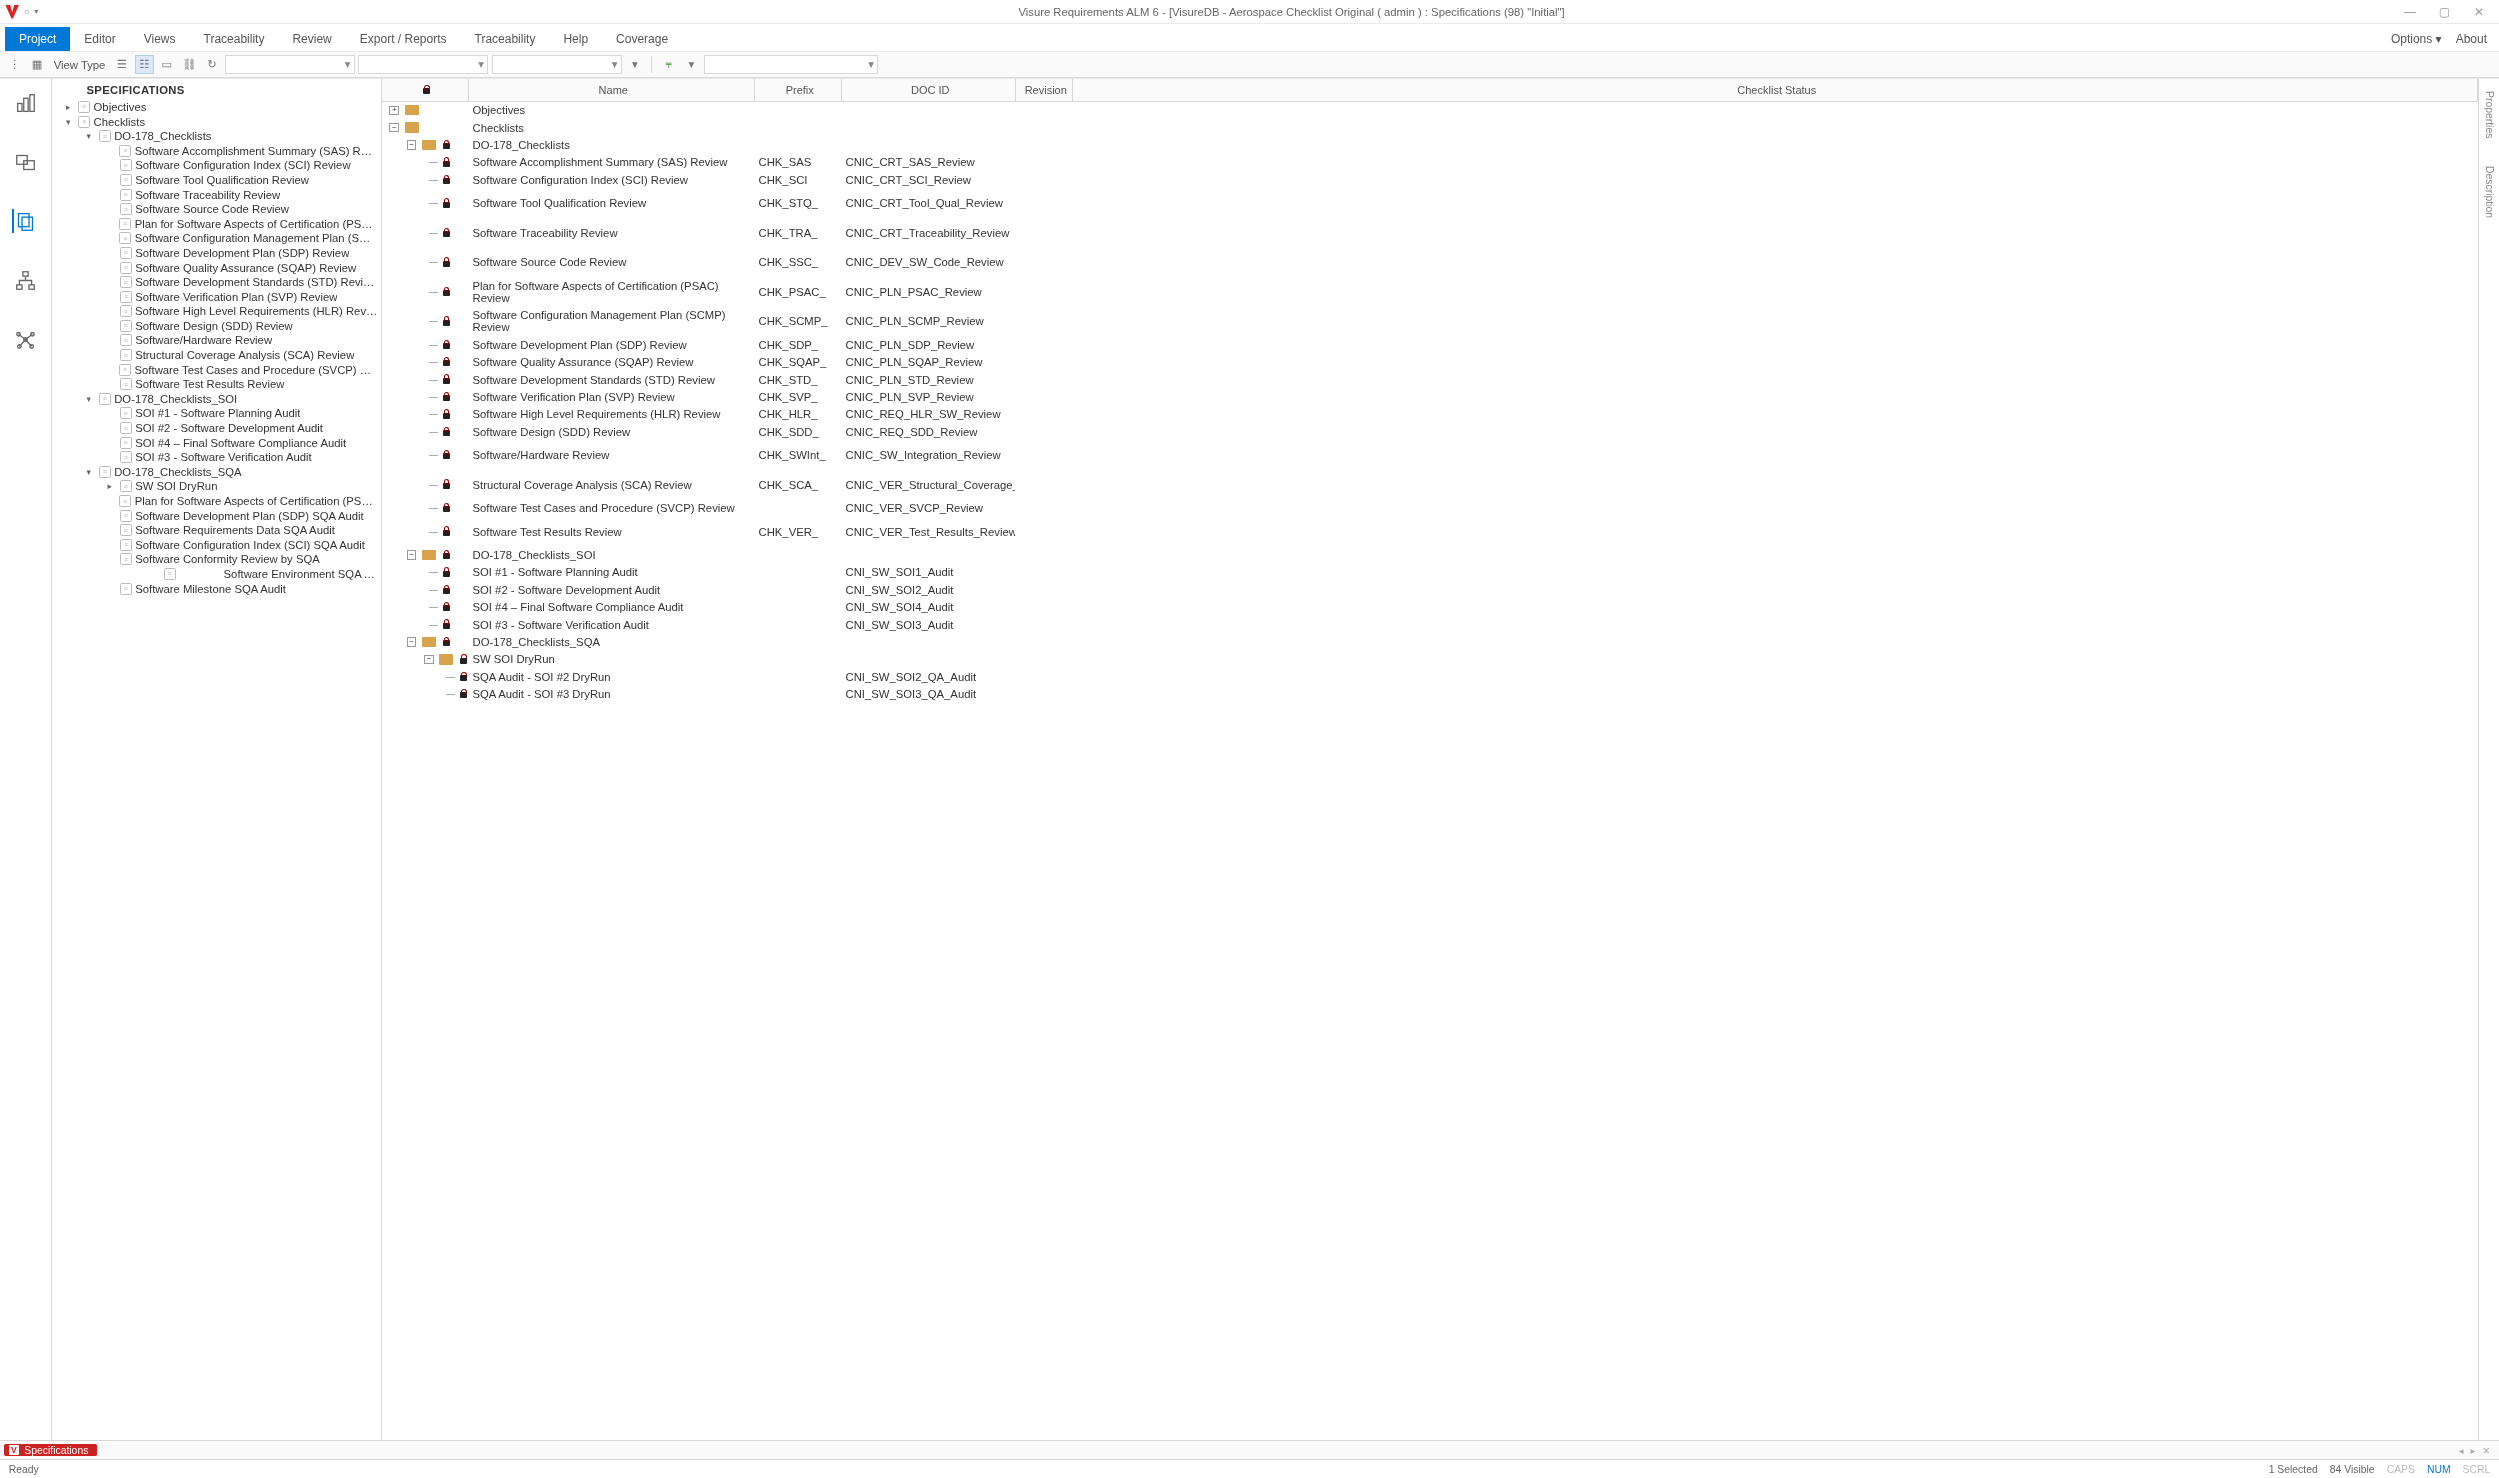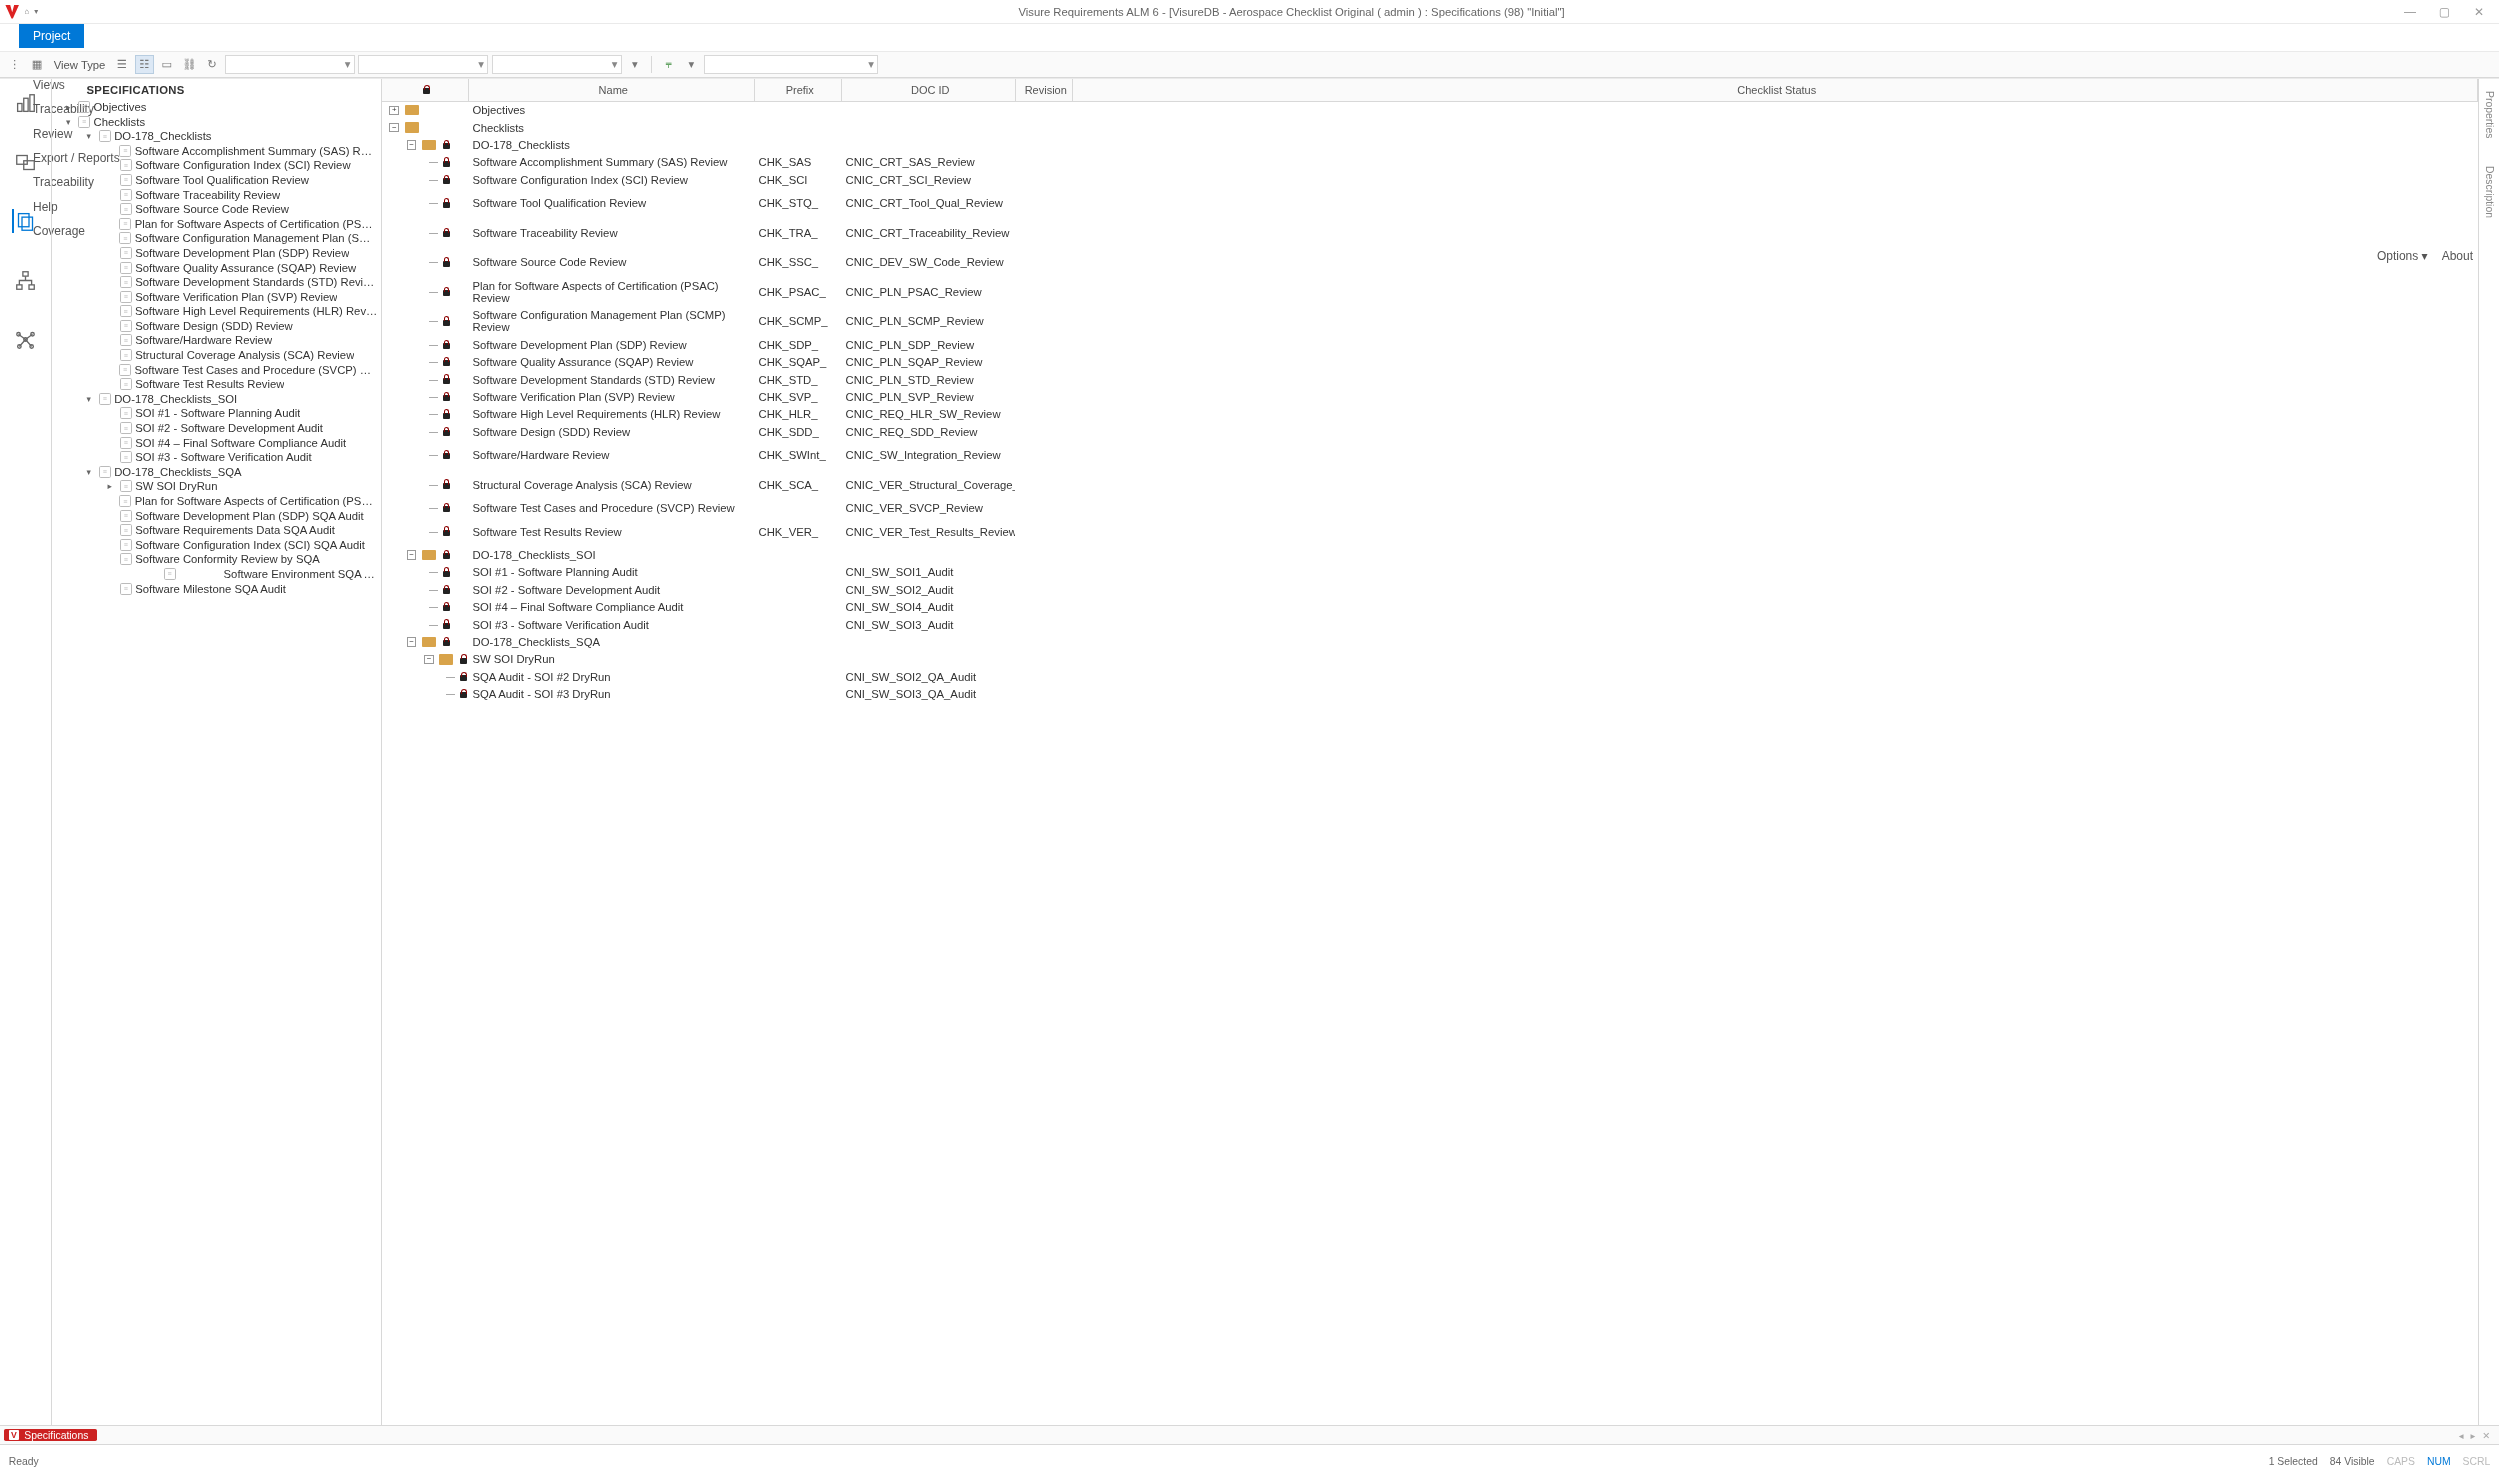--- a/index.html
+++ b/index.html
@@ -37,24 +37,23 @@
   .title-bar .tb-center { flex:1; text-align:center; font-size:11.3px;}
   .title-bar .tb-right { display:flex; align-items:center; gap:22.6px; padding-right:8.7px;}
   .title-bar .sys-icon { width:12px; height:12px; display:inline-flex; align-items:center; justify-content:center; color:#999; font-size:12px;}
   .logo-v {
     width:14px; height:14px; background:linear-gradient(#d22,#d22);
     clip-path: polygon(0 0, 35% 0, 50% 55%, 65% 0, 100% 0, 55% 100%, 45% 100%);
   }
   .dropdown-arrow { font-size:7.8px; color:#777;}
   
   .menu-bar {
-    display:flex; align-items:flex-start; height:28px;
-    padding:0 19px;
+    display:flex; align-items:flex-end; height:28px;
+    padding:0 5px;
     border-bottom:0.9px solid var(--border-light);
-    flex-direction:column;
   }
   .menu-bar .menu-item {
     padding:5.2px 14px;
     color:#555;
     cursor:default;
     font-size:12px;
   }
   .menu-bar .menu-item.active {
     background:var(--primary); color:#fff;
   }
@@ -219,21 +218,21 @@
     border-radius:1.7px;
   }
   .doc-tab .sq {
     width:10.4px; height:10.4px; background:#fff; color:var(--status-bg);
     font-size:8.7px; font-weight:700; display:inline-flex;
     align-items:center; justify-content:center; border-radius:0.9px;
   }
   .doc-strip-right { margin-left:auto; display:flex; gap:7px; color:#aaa; font-size:9.5px; padding-right:5.2px;}
   
   .status-bar {
-    height:34px; border-top:0.9px solid var(--border);
+    height:19px; border-top:0.9px solid var(--border);
     display:flex; align-items:center; font-size:10.4px; color:#666;
     padding:0 8.7px;
   }
   .status-bar .sb-right { margin-left:auto; display:flex; gap:12px;}
   .status-bar .sb-right .dim { color:#bbb;}
   .status-bar .sb-right span.accent { color:var(--primary);}
 </style>
 </head>
 <body>
 

